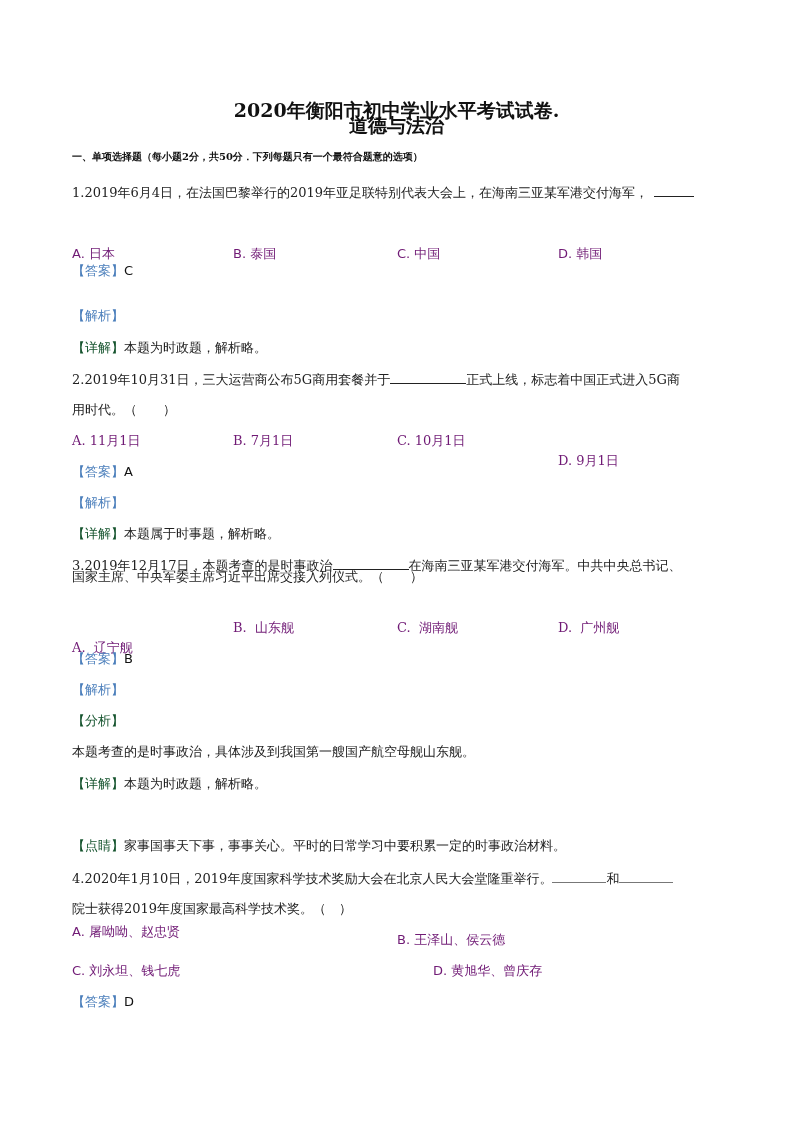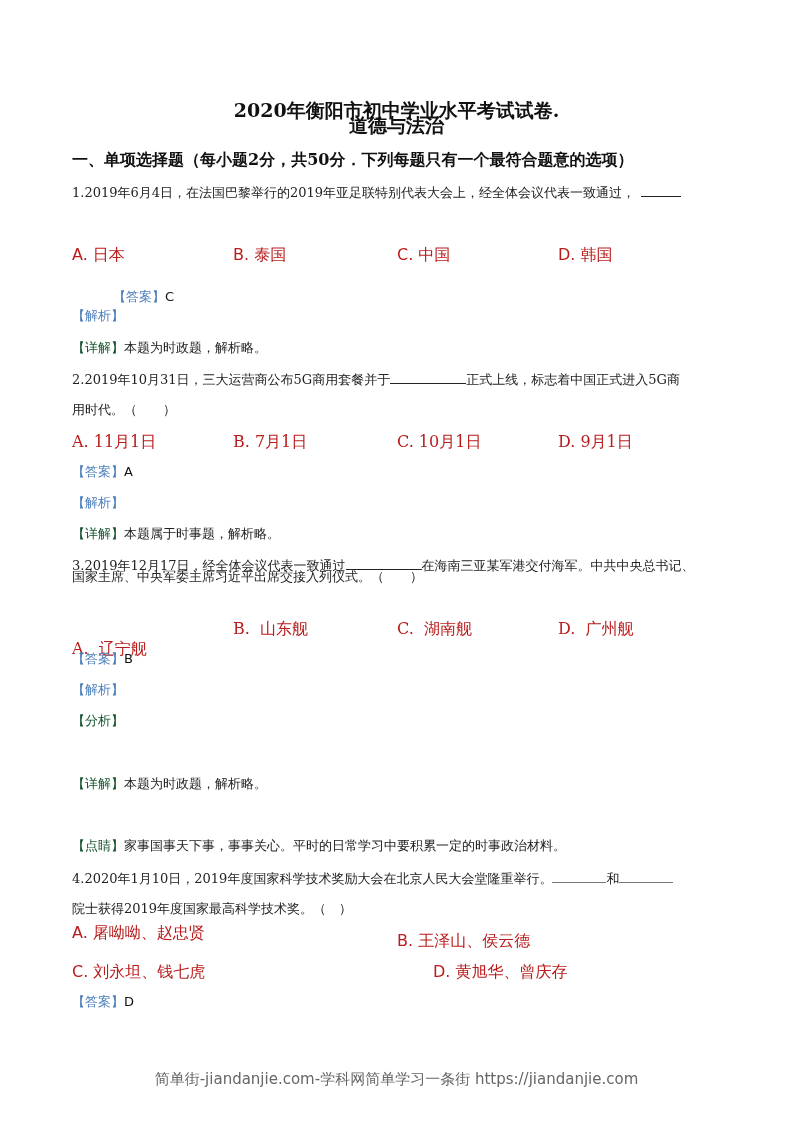--- a/index.html
+++ b/index.html
@@ -11,85 +11,85 @@
     .page { position: absolute; left: 0; top: 0; width: 681px; height: 1122px; }
     .title {
       position: absolute; left: 0; width: 793px; text-align: center;
       font-weight: bold; font-size: 19px; color: #111;
     }
     .line {
       position: absolute; left: 72px; font-size: 13px; white-space: nowrap; color: #222;
       line-height: 18px;
     }
     .section {
-      position: absolute; left: 72px; font-size: 16px; font-weight: bold; white-space: nowrap; color: #111;
+      position: absolute; left: 72px; font-size: 10px; font-weight: bold; white-space: nowrap; color: #111;
     }
     .blank { display: inline-block; border-bottom: 1px solid #222; height: 13px; vertical-align: baseline; }
     .blank.thin { border-bottom-color: #777; }
-    .opt { position: absolute; font-size: 16px; white-space: nowrap; color: #b91c1c; }
+    .opt { position: absolute; font-size: 13px; white-space: nowrap; color: #701a75; }
     .tag-blue { color: #4a7ebb; }
     .tag-black { color: #14532d; }
     .ans-letter { font-family: "DejaVu Sans", "Liberation Sans", sans-serif; color: #111; }
     .footer {
       position: absolute; left: 0; width: 793px; top: 1070px; text-align: center;
       font-family: "DejaVu Sans", "Liberation Sans", sans-serif; font-size: 15px; color: #666;
     }
     .sans { font-family: "DejaVu Sans", "Liberation Sans", sans-serif; }
   </style>
 </head>
 <body>
 
 <div class="page">
 
   <div class="title" style="top:98px;">2020年衡阳市初中学业水平考试试卷.</div>
   <div class="title" style="top:114px; top:113px;">道德与法治</div>
 
   <div class="section" style="top:150px;">一、单项选择题（每小题2分，共50分．下列每题只有一个最符合题意的选项）</div>
 
   <div class="line" style="top:183px;">
-    <span>1.</span><span>2019年6月4日，在法国巴黎举行的2019年亚足联特别代表大会上，经全体会议代表一致通过，</span><span class="blank" style="width:40px; margin-left:6px;"></span>
+    <span>1.</span><span>2019年6月4日，在法国巴黎举行的2019年亚足联特别代表大会上，在海南三亚某军港交付海军，</span><span class="blank" style="width:40px; margin-left:6px;"></span>
   </div>
   <div class="opt" style="left:72px; top:245px;"><span class="sans">A.</span> <span>日本</span></div>
   <div class="opt" style="left:233px; top:245px;"><span class="sans">B.</span> <span>泰国</span></div>
   <div class="opt" style="left:397px; top:245px;"><span class="sans">C.</span> <span>中国</span></div>
   <div class="opt" style="left:558px; top:245px;"><span class="sans">D.</span> <span>韩国</span></div>
-  <div class="line" style="top:288px;margin-left:41px;"><span class="tag-blue">【答案】</span><span class="ans-letter">C</span></div>
+  <div class="line" style="top:262px;"><span class="tag-blue">【答案】</span><span class="ans-letter">C</span></div>
   <div class="line" style="top:307px;"><span class="tag-blue">【解析】</span></div>
   <div class="line" style="top:339px;"><span class="tag-black">【详解】</span><span>本题为时政题，解析略。</span></div>
 
   <div class="line" style="top:370px;">
     <span>2.</span><span>2019年10月31日，三大运营商公布5G商用套餐并于</span><span class="blank" style="width:76px;"></span><span>正式上线，标志着中国正式进入5G商</span>
   </div>
   <div class="line" style="top:401px;">用时代。（　　）</div>
   <div class="opt" style="left:72px; top:432px;"><span>A.</span>&nbsp;<span>11月1日</span></div>
   <div class="opt" style="left:233px; top:432px;"><span>B.</span>&nbsp;<span>7月1日</span></div>
   <div class="opt" style="left:397px; top:432px;"><span>C.</span>&nbsp;<span>10月1日</span></div>
-  <div class="opt" style="left:558px; top:432px;"><span>D.</span>&nbsp;<span>9月1日</span></div>
+  <div class="opt" style="left:558px; top:452px;"><span>D.</span>&nbsp;<span>9月1日</span></div>
   <div class="line" style="top:463px;"><span class="tag-blue">【答案】</span><span class="ans-letter">A</span></div>
   <div class="line" style="top:494px;"><span class="tag-blue">【解析】</span></div>
   <div class="line" style="top:525px;"><span class="tag-black">【详解】</span><span>本题属于时事题，解析略。</span></div>
 
   <div class="line" style="top:556px;">
-    <span>3.</span><span>2019年12月17日，经全体会议代表一致通过</span><span class="blank" style="width:76px;"></span><span>在海南三亚某军港交付海军。中共中央总书记、</span>
+    <span>3.</span><span>2019年12月17日，本题考查的是时事政治</span><span class="blank" style="width:76px;"></span><span>在海南三亚某军港交付海军。中共中央总书记、</span>
   </div>
   <div class="line" style="top:568px;">国家主席、中央军委主席习近平出席交接入列仪式。（　　）</div>
   <div class="opt" style="left:72px; top:619px;margin-top:20px;"><span>A.</span>&nbsp; <span>辽宁舰</span></div>
   <div class="opt" style="left:233px; top:619px;"><span>B.</span>&nbsp; <span>山东舰</span></div>
   <div class="opt" style="left:397px; top:619px;"><span>C.</span>&nbsp; <span>湖南舰</span></div>
   <div class="opt" style="left:558px; top:619px;"><span>D.</span>&nbsp; <span>广州舰</span></div>
   <div class="line" style="top:650px;"><span class="tag-blue">【答案】</span><span class="ans-letter">B</span></div>
   <div class="line" style="top:681px;"><span class="tag-blue">【解析】</span></div>
   <div class="line" style="top:712px;"><span class="tag-black">【分析】</span></div>
+  <div class="line" style="top:743px;">本题考查的是时事政治，具体涉及到我国第一艘国产航空母舰山东舰。</div>
   <div class="line" style="top:775px;"><span class="tag-black">【详解】</span><span>本题为时政题，解析略。</span></div>
   <div class="line" style="top:837px;"><span class="tag-black">【点睛】</span><span>家事国事天下事，事事关心。平时的日常学习中要积累一定的时事政治材料。</span></div>
 
   <div class="line" style="top:869px;">
     <span>4.</span><span>2020年1月10日，2019年度国家科学技术奖励大会在北京人民大会堂隆重举行。</span><span class="blank thin" style="width:54px;"></span><span>和</span><span class="blank thin" style="width:54px;"></span>
   </div>
   <div class="line" style="top:900px;">院士获得2019年度国家最高科学技术奖。（　）</div>
   <div class="opt" style="left:72px; top:923px;"><span class="sans">A.</span> <span>屠呦呦、赵忠贤</span></div>
   <div class="opt" style="left:397px; top:931px;"><span class="sans">B.</span> <span>王泽山、侯云德</span></div>
   <div class="opt" style="left:72px; top:962px;"><span class="sans">C.</span> <span>刘永坦、钱七虎</span></div>
   <div class="opt" style="left:397px; top:962px;margin-left:36px;"><span class="sans">D.</span> <span>黄旭华、曾庆存</span></div>
   <div class="line" style="top:993px;"><span class="tag-blue">【答案】</span><span class="ans-letter">D</span></div>
 
-  <div class="footer">简单街-jiandanjie.com-学科网简单学习一条街 https://jiandanjie.com</div>
 </div>
 
 </body></html>

